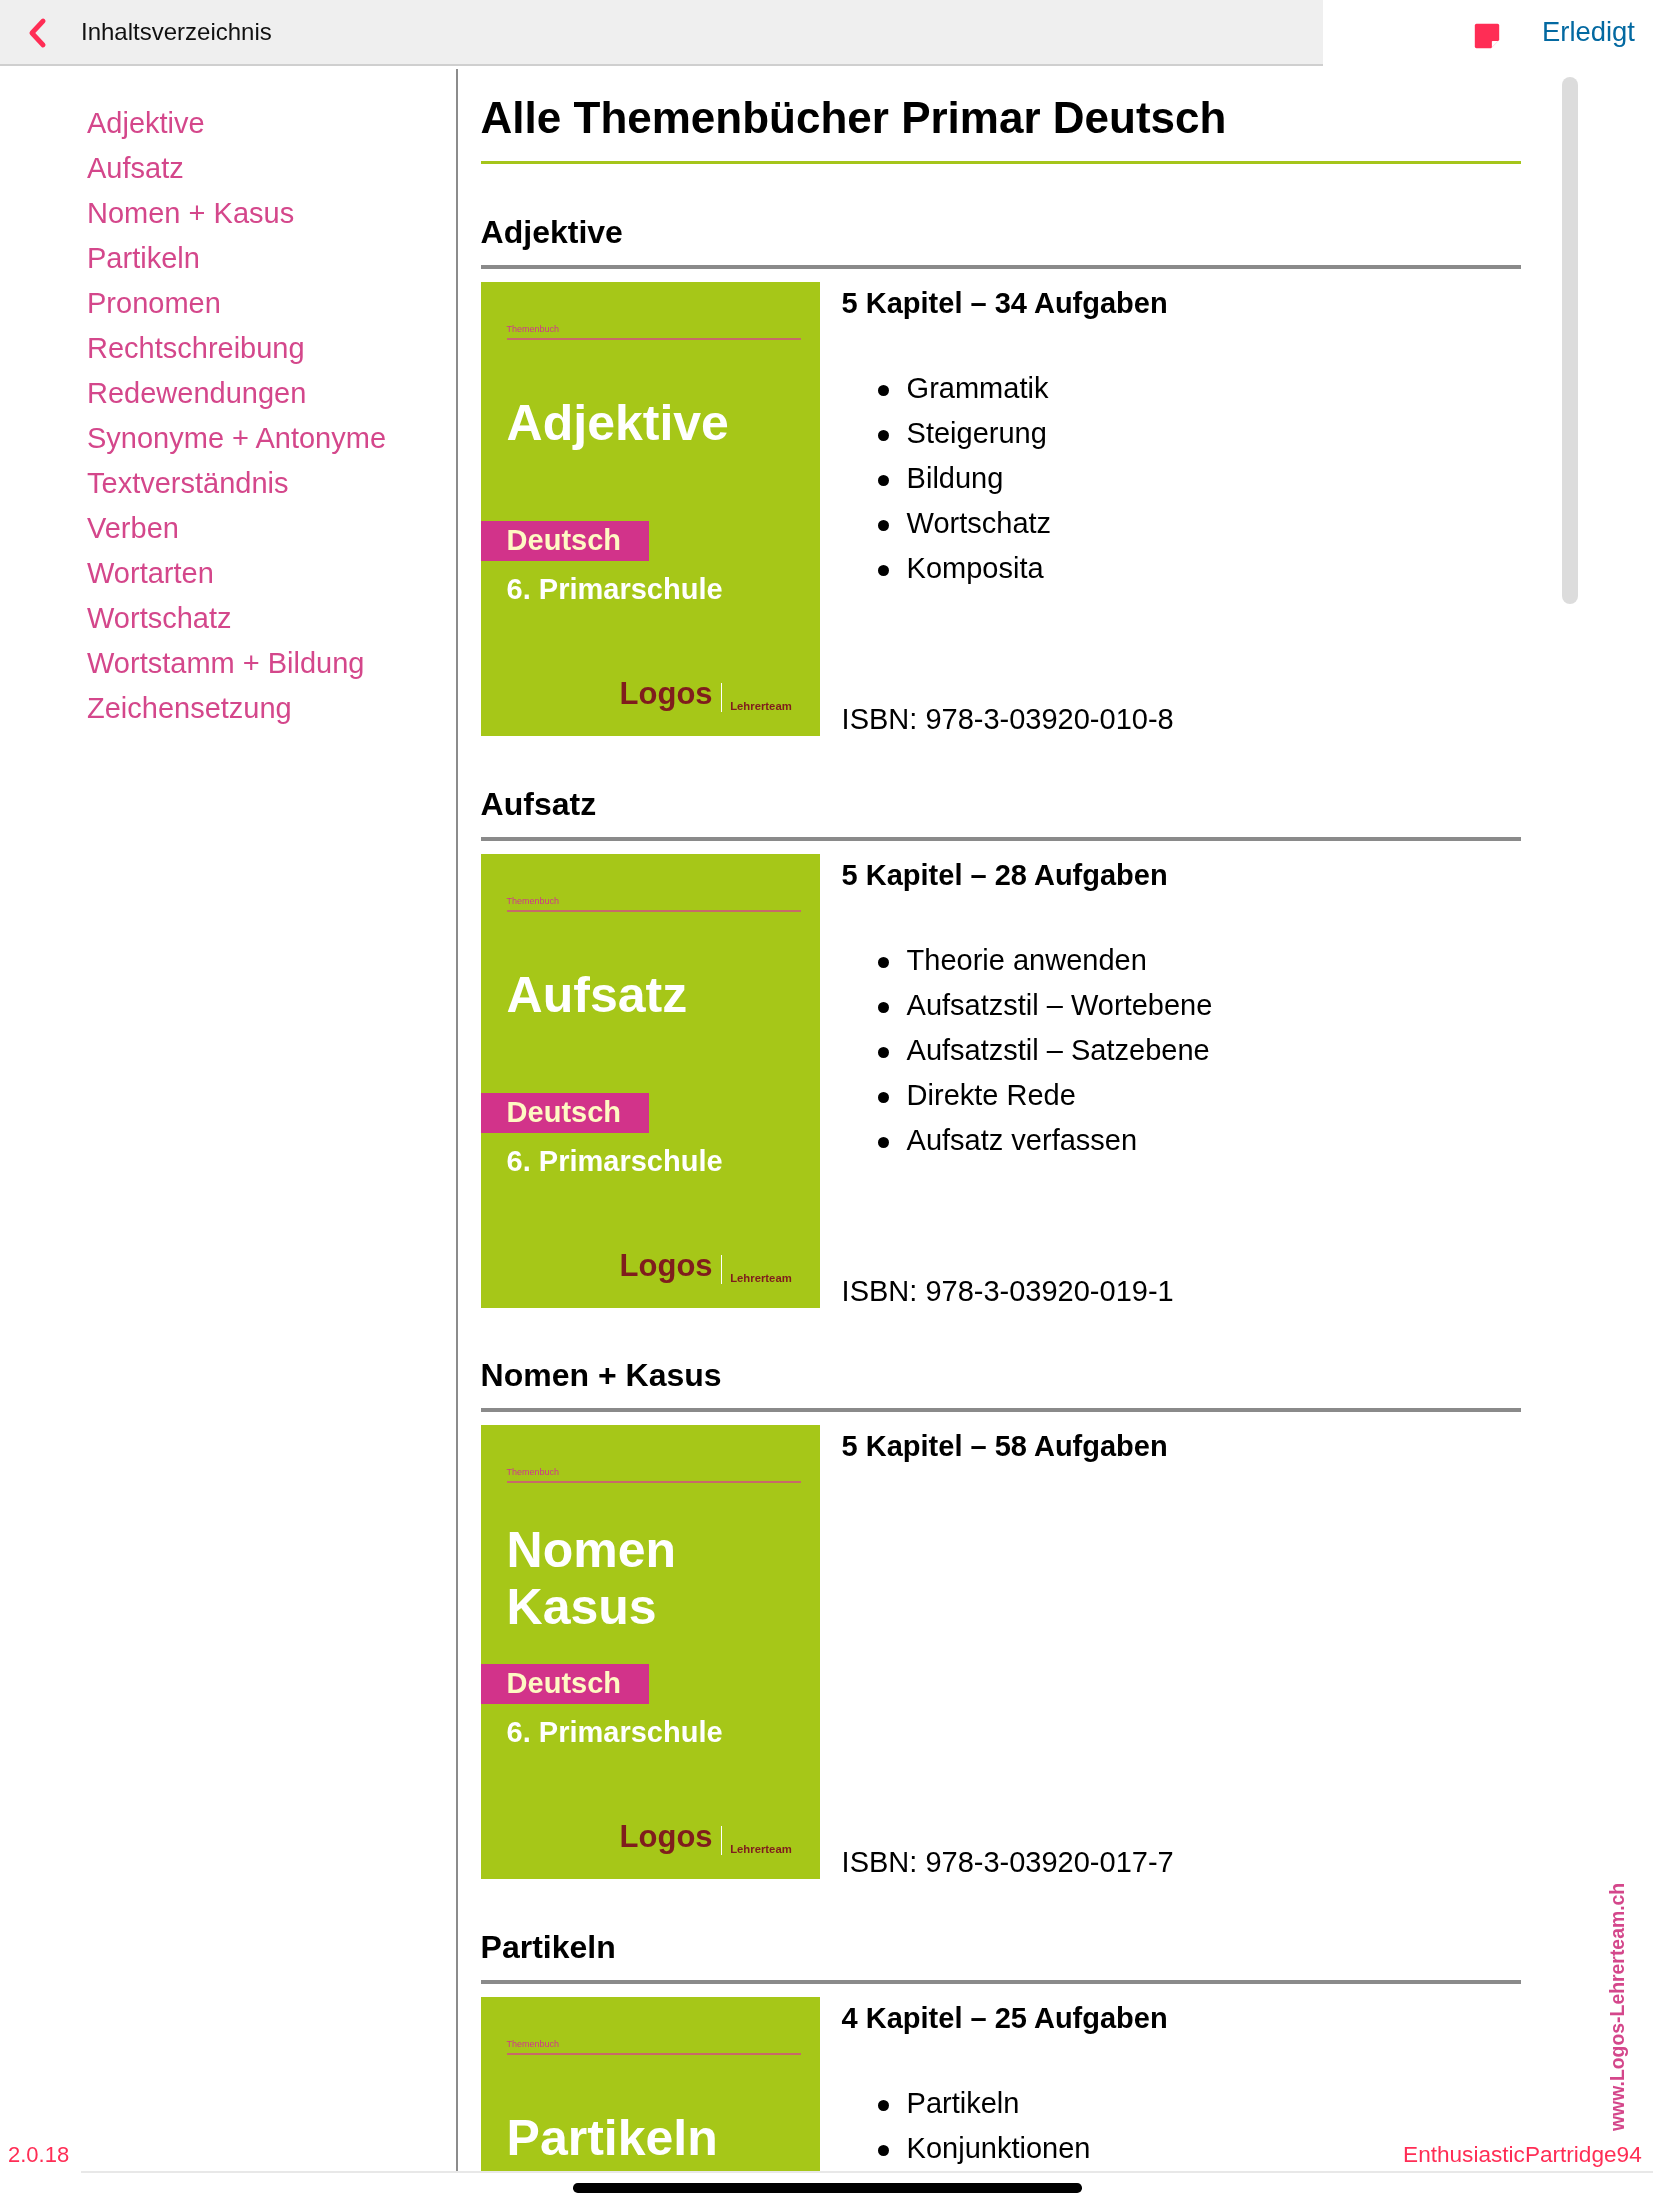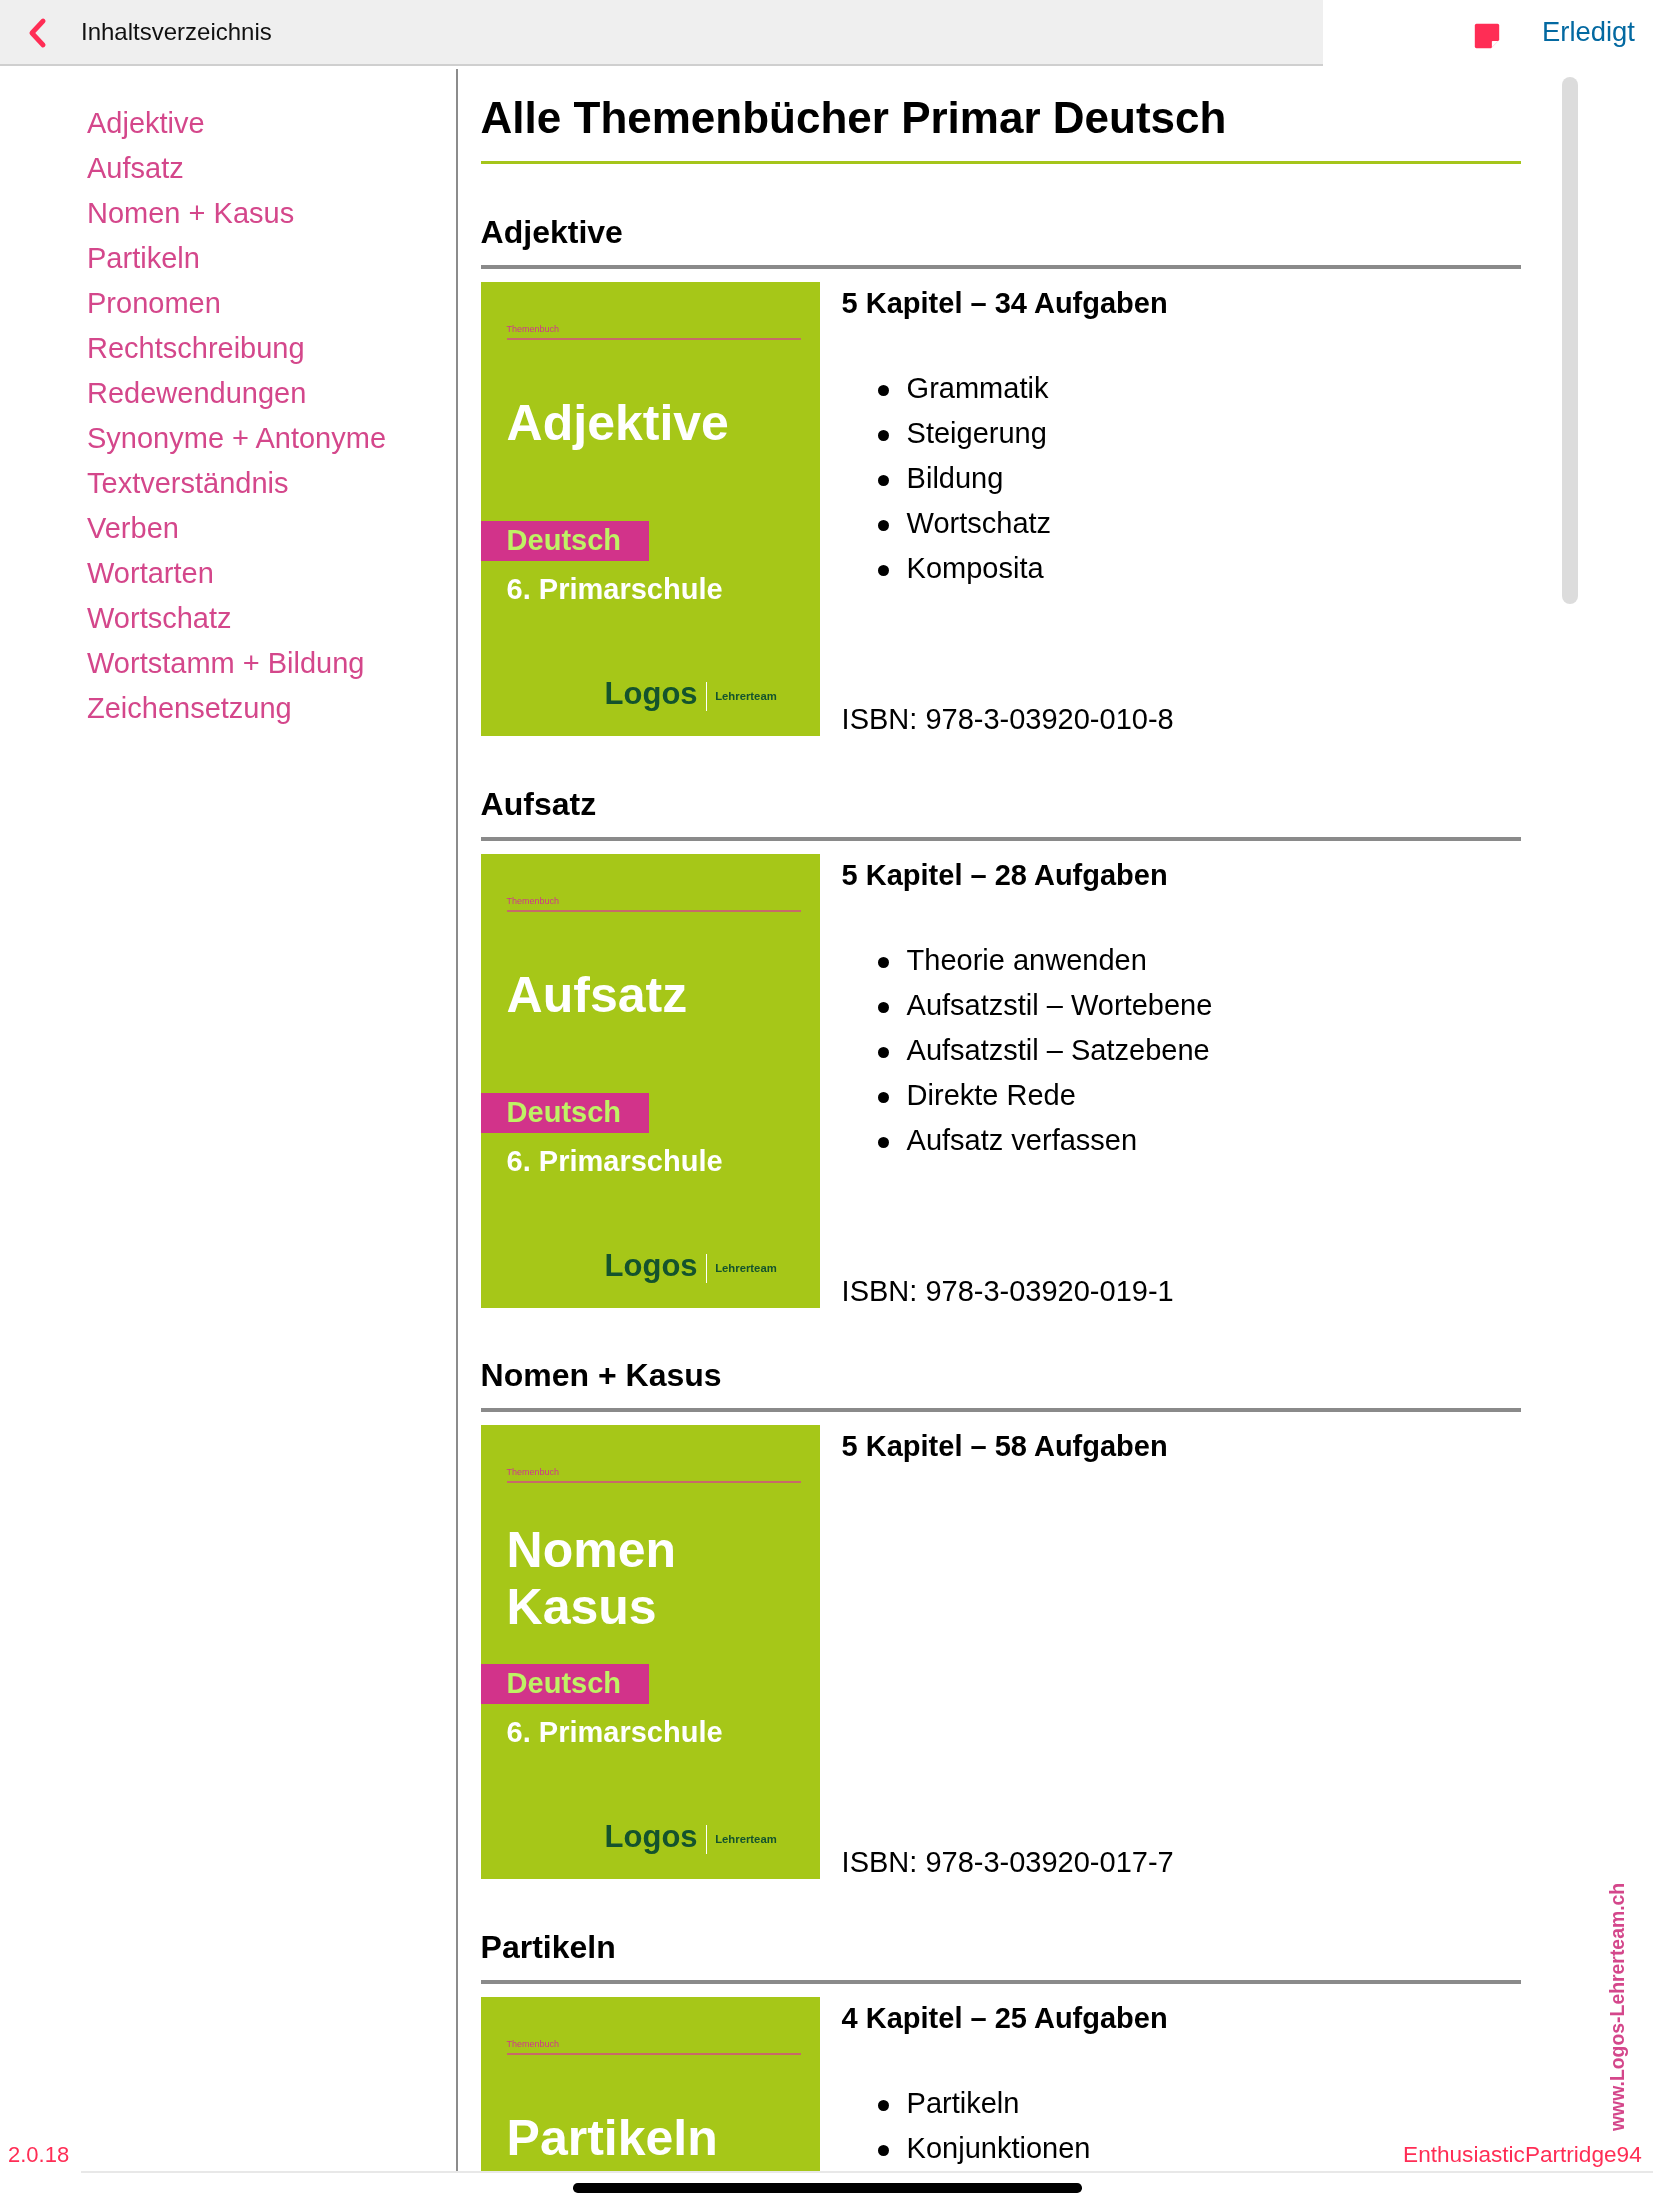--- a/index.html
+++ b/index.html
@@ -28,23 +28,23 @@
   .section { position: absolute; left: 22.6px; width: 1040px; height: 571px; }
   .section-heading { position: absolute; left: 0; top: 0; font-size: 32px; color: #000; white-space: nowrap; line-height: 39px; }
   .section-rule { position: absolute; left: 0; top: 52px; width: 1040px; height: 4px; background: #8a8a8a; }
 
   .cover { position: absolute; left: 0; top: 69px; width: 339px; height: 454px; background: #a6c718; overflow: hidden; cursor: pointer; }
   .cover-kicker { position: absolute; left: 26px; top: 42px; font-size: 9px; font-weight: normal; color: #d0378d; }
   .cover-kicker-rule { position: absolute; left: 26px; top: 56px; width: 294px; height: 1.6px; background: #c76a6a; }
   .cover-title { position: absolute; left: 26px; top: 113px; font-size: 50px; font-weight: bold; color: #fff; line-height: 57px; width: 307px; }
   .cover-title.two-line { top: 97px; }
   .cover-subject { position: absolute; left: 0; top: 239px; width: 168px; height: 40px; background: #d2338a; }
-  .cover-subject span { position: absolute; left: 26px; top: 3.2px; font-size: 29px; font-weight: bold; color: #bef264; }
+  .cover-subject span { position: absolute; left: 26px; top: 3.2px; font-size: 29px; font-weight: bold; color: #fef9c3; }
   .cover-grade { position: absolute; left: 26px; top: 291px; font-size: 29px; font-weight: bold; color: #fff; white-space: nowrap; }
-  .cover-logo { position: absolute; left: 124px; top: 394px; display: flex; align-items: center; color: #14532d; }
+  .cover-logo { position: absolute; left: 139px; top: 394px; display: flex; align-items: flex-end; color: #7f1d1d; }
   .cover-logo-main { font-size: 31px; font-weight: bold; }
   .cover-logo-sep { width: 1.6px; height: 29px; background: #fff; margin: 4.8px 8px 0 8px; }
   .cover-logo-sub { font-size: 11.3px; font-weight: bold; margin-top: 4.8px; }
 
   .info { position: absolute; left: 361px; top: 64px; width: 678px; height: 454px; }
   .info-count { position: absolute; left: 0; top: 9.7px; font-size: 29px; font-weight: bold; white-space: nowrap; }
   .info-list { position: absolute; left: 0; top: 89px; list-style: none; }
   .info-list li { position: relative; height: 45px; line-height: 45px; font-size: 29px; padding-left: 65px; white-space: nowrap; }
   .info-list li .bullet { position: absolute; left: 36px; top: 18.6px; width: 11.3px; height: 11.3px; border-radius: 50%; background: #000; }
   .info-isbn { position: absolute; left: 0; top: 426px; font-size: 29px; white-space: nowrap; }

